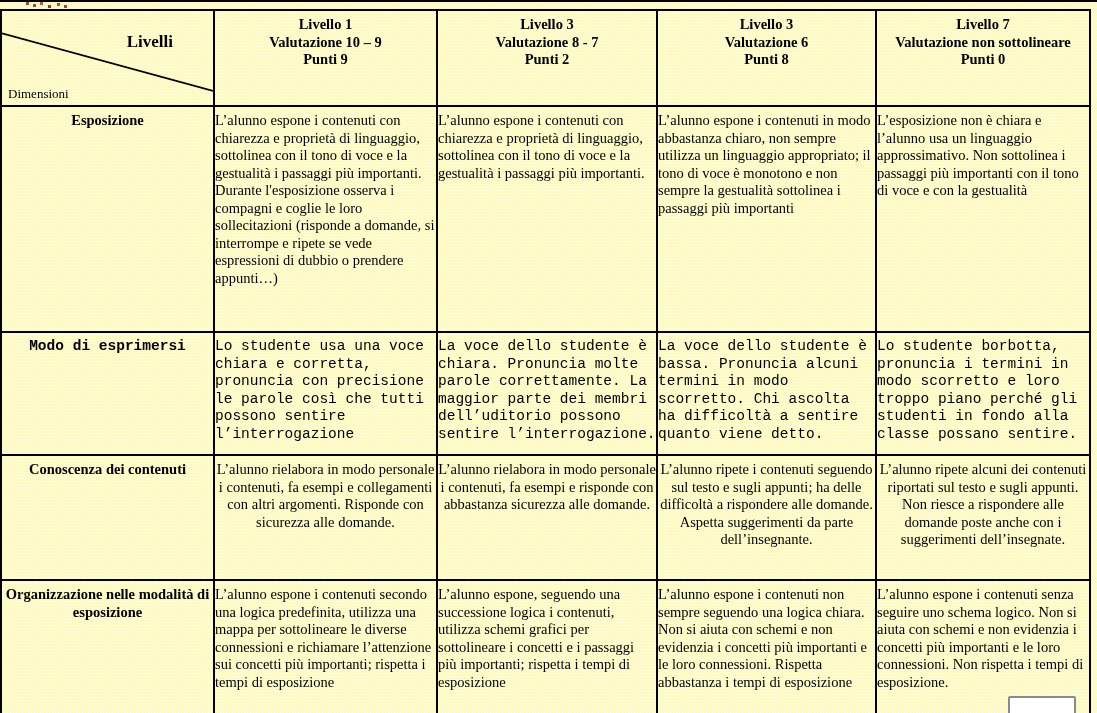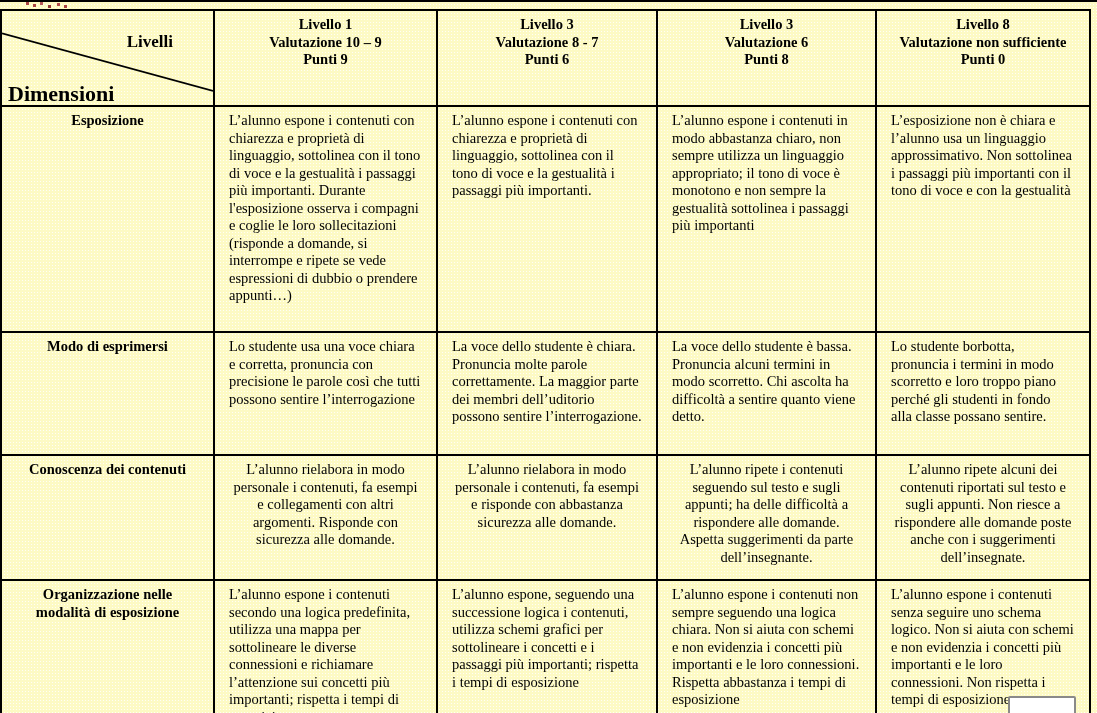--- a/index.html
+++ b/index.html
@@ -25,28 +25,28 @@
                 31px 1px 0 #b34d4d, 38px 3px 0 #a84444;
   }
   table.rubric {
     position: absolute; top: 9px; left: 0;
     border-collapse: collapse; table-layout: fixed;
     width: 1089px;
   }
   table.rubric td {
     border: 2px solid #000;
     vertical-align: top;
-    padding: 5px 14px;
+    padding: 5px 0;
     font-size: 14.5px;
     line-height: 17.5px;
     word-wrap: break-word;
   }
   tr.head-row td { height: 84px; }
   tr.row-1 td { height: 214px; margin-left: 26px; }
-  tr.row-2 td { height: 111px; }
+  tr.row-2 td { height: 111px; font-family: Liberation Mono, monospace; }
   tr.row-3 td { height: 113px; text-align: center; }
   tr.row-4 td { height: 166px; }
   td.level {
     text-align: center;
     vertical-align: top;
     font-weight: bold;
     font-size: 16px;
     line-height: 22px;
     padding-top: 10px;
   }
@@ -59,21 +59,21 @@
     padding: 4px 10px;
   }
   td.corner { position: relative; padding: 0; }
   td.corner svg { position: absolute; inset: 0; width: 100%; height: 100%; }
   .corner-top {
     position: absolute; top: 22px; right: 40px;
     font-weight: bold; font-size: 17px;
   }
   .corner-bottom {
     position: absolute; bottom: 3px; left: 6px;
-    font-weight: bold; font-size: 22px;
+    font-weight: normal; font-size: 13px;
   }
   .float-box {
     position: absolute; left: 1008px; top: 696px;
     width: 64px; height: 24px;
     background: #fff; border: 2px solid #8a8a8a; border-radius: 2px;
   }
 </style>
 </head>
 <body>
 
@@ -99,30 +99,30 @@
           <span class="corner-bottom">Dimensioni</span>
         </td>
         <td class="level">
           <div>Livello 1</div>
           <div>Valutazione 10 – 9</div>
           <div>Punti 9</div>
         </td>
         <td class="level">
           <div>Livello 3</div>
           <div>Valutazione 8 - 7</div>
-          <div>Punti 6</div>
+          <div>Punti 2</div>
         </td>
         <td class="level">
           <div>Livello 3</div>
           <div>Valutazione 6</div>
           <div>Punti 8</div>
         </td>
         <td class="level">
-          <div>Livello 8</div>
-          <div>Valutazione non sufficiente</div>
+          <div>Livello 7</div>
+          <div>Valutazione non sottolineare</div>
           <div>Punti 0</div>
         </td>
       </tr>
 
       <tr class="row-1">
         <td class="dim">Esposizione</td>
         <td>L’alunno espone i contenuti con chiarezza e proprietà di linguaggio, sottolinea con il tono di voce e la gestualità i passaggi più importanti. Durante l'esposizione osserva i compagni e coglie le loro sollecitazioni (risponde a domande, si interrompe e ripete se vede espressioni di dubbio o prendere appunti…)</td>
         <td>L’alunno espone i contenuti con chiarezza e proprietà di linguaggio, sottolinea con il tono di voce e la gestualità i passaggi più importanti.</td>
         <td>L’alunno espone i contenuti in modo abbastanza chiaro, non sempre utilizza un linguaggio appropriato; il tono di voce è monotono e non sempre la gestualità sottolinea i passaggi più importanti</td>
         <td>L’esposizione non è chiara e l’alunno usa un linguaggio approssimativo. Non sottolinea i passaggi più importanti con il tono di voce e con la gestualità</td>

